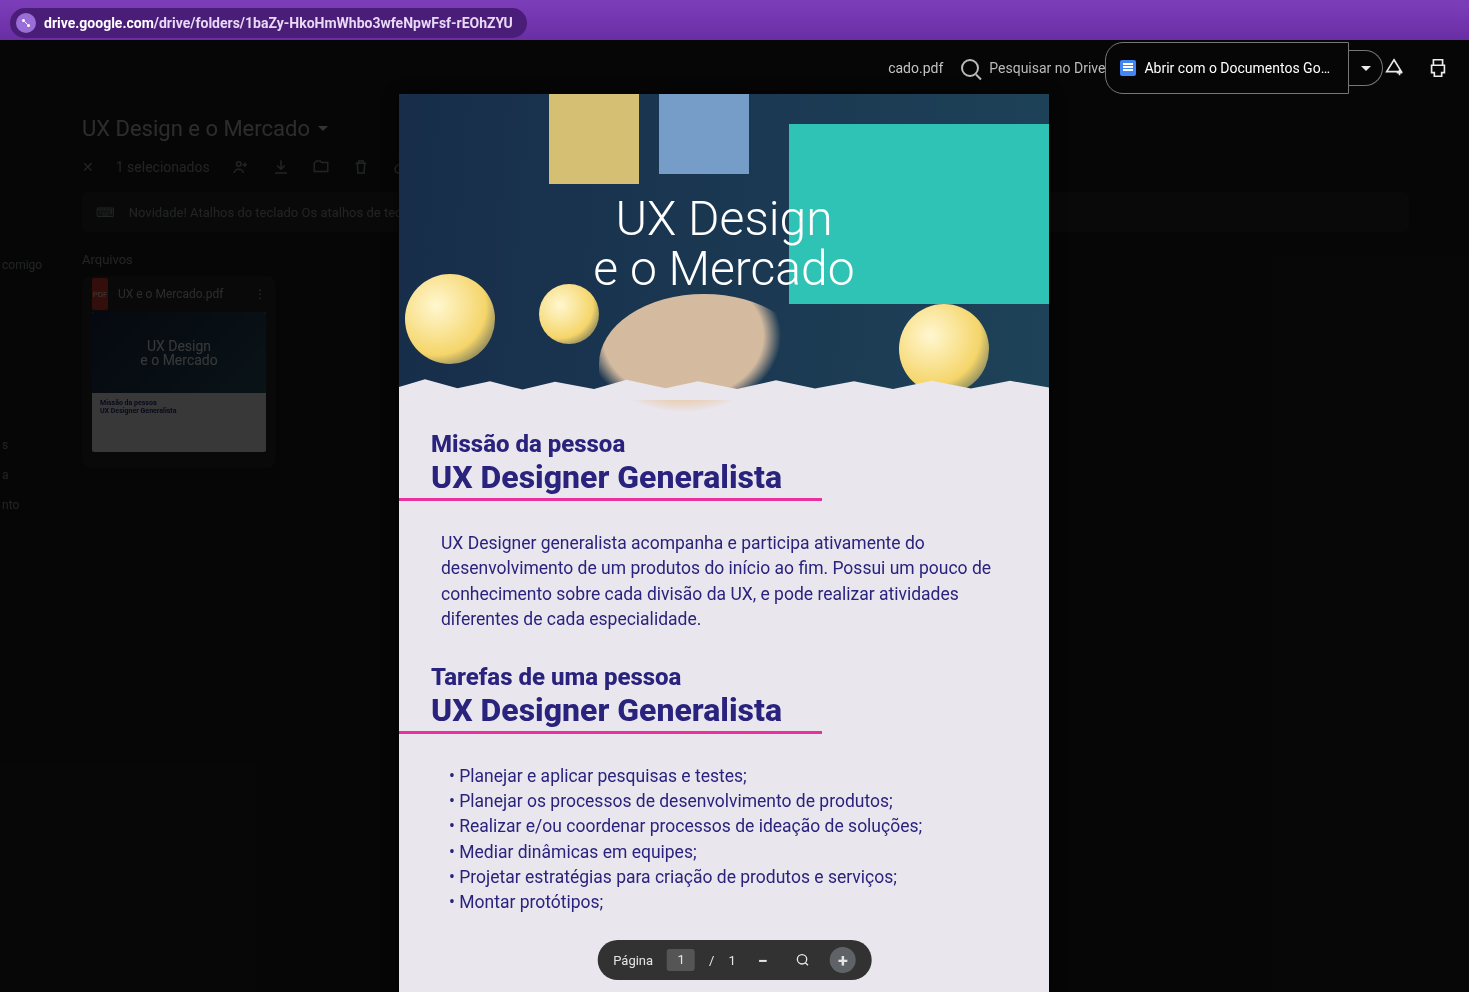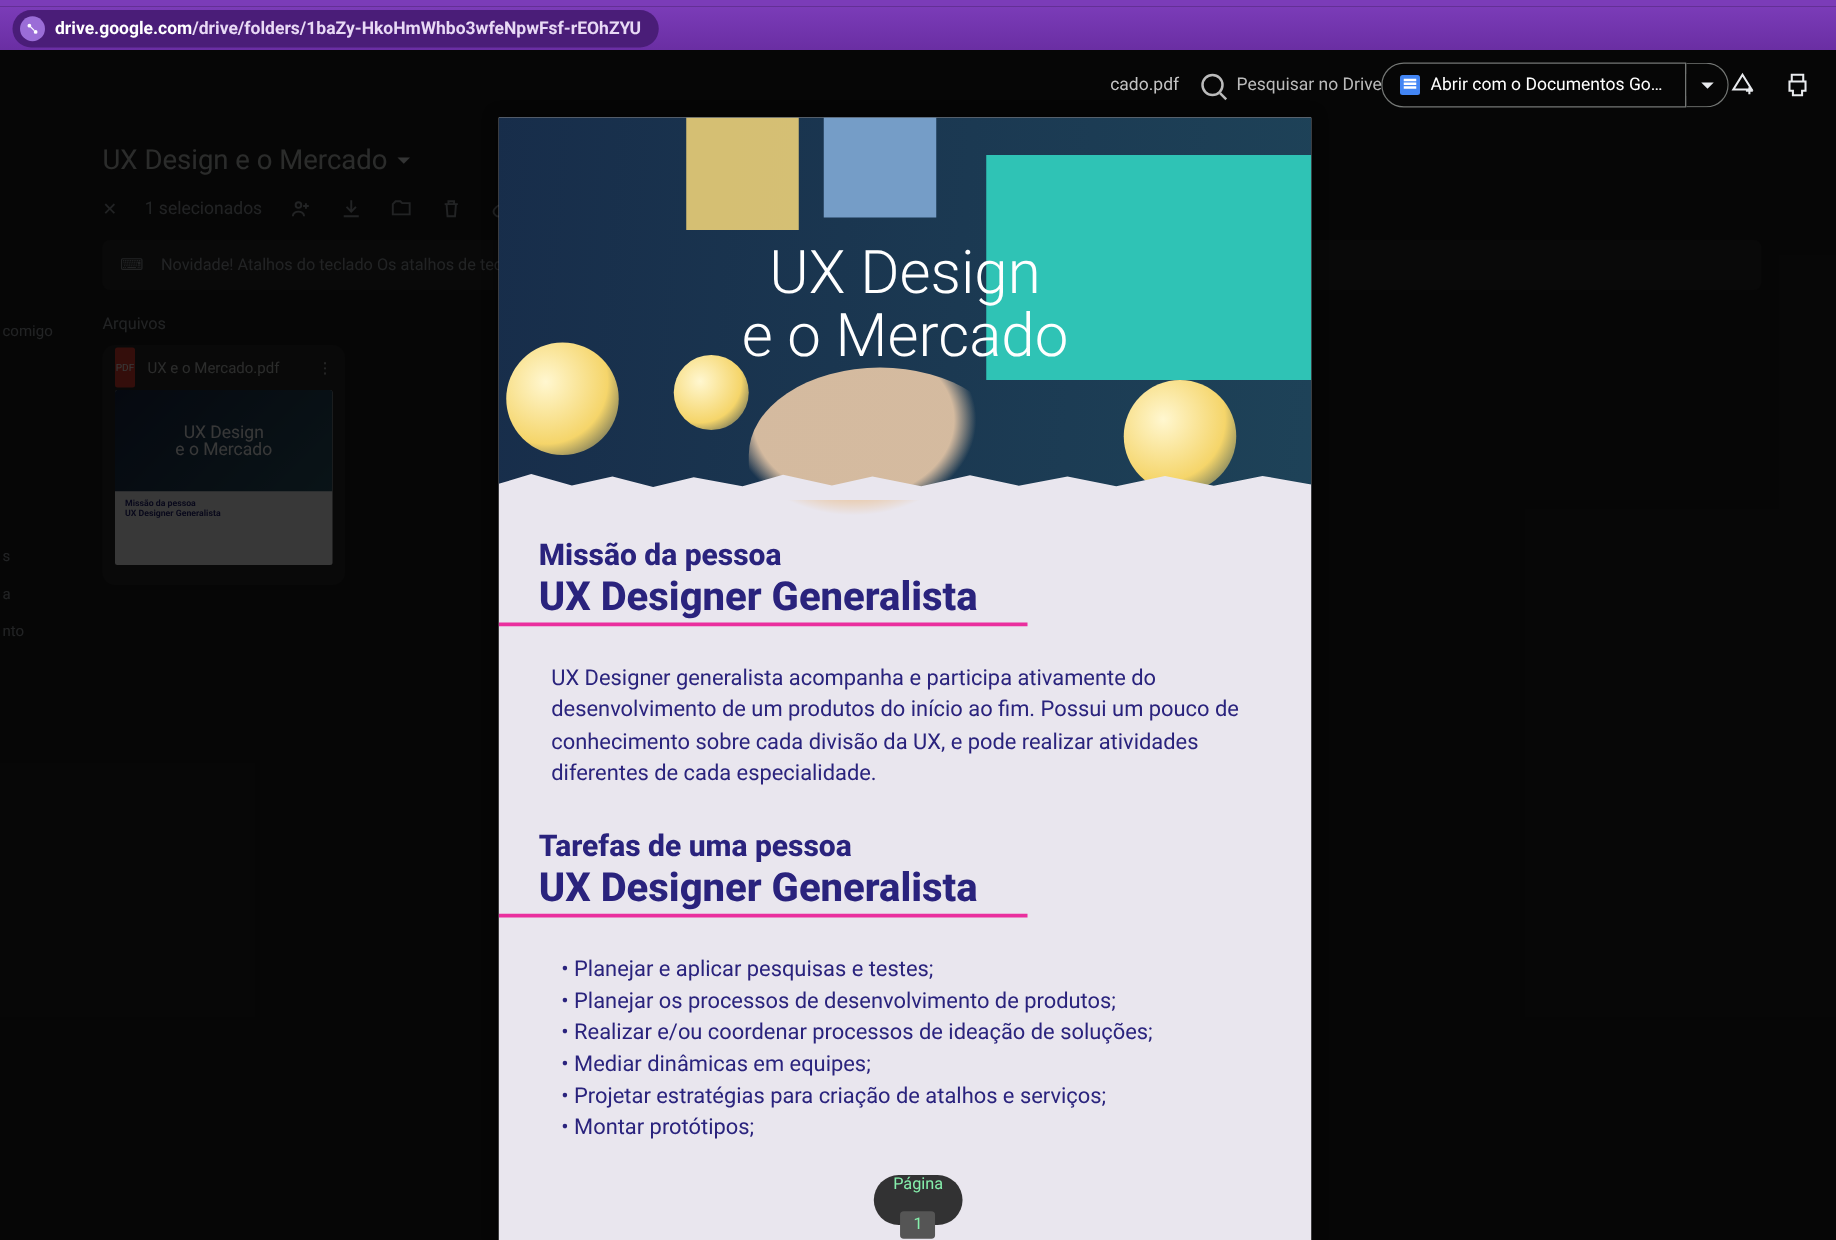--- a/index.html
+++ b/index.html
@@ -31,21 +31,21 @@
 .dimmer { position:absolute; top:40px; left:0; right:0; bottom:0; background:rgba(0,0,0,0.78); }
 
 
 .viewer-bar { position:absolute; top:40px; left:0; right:0; height:56px; display:flex; align-items:center; justify-content:flex-end; padding:0 20px; }
 .viewer-left { display:flex; align-items:center; gap:18px; color:#c4c4c4; }
 .viewer-filename { font-size:14px; color:#c4c4c4; }
 .viewer-search { display:flex; align-items:center; gap:10px; color:#bbb; font-size:14px; }
 .search-ico { width:18px; height:18px; border:2px solid #bbb; border-radius:50%; position:relative; }
 .search-ico::after { content:""; position:absolute; width:7px; height:2px; background:#bbb; bottom:-3px; right:-5px; transform:rotate(45deg); }
 .viewer-center { display:flex; align-items:center; gap:0; }
-.open-btn { height:36px; border:1px solid #747775; border-radius:18px 0 0 18px; padding:0 18px 0 14px; display:flex; align-items:center; gap:8px; color:#fff; font-size:14px; background:transparent; }
+.open-btn { height:52px; border:1px solid #747775; border-radius:18px 0 0 18px; padding:0 18px 0 14px; display:flex; align-items:center; gap:8px; color:#fff; font-size:14px; background:transparent; }
 .open-btn .docs-ico { width:16px; height:16px; background:#4285f4; border-radius:2px; position:relative; }
 .open-btn .docs-ico::before { content:""; position:absolute; left:3px; top:3px; right:3px; height:2px; background:#fff; box-shadow:0 3px 0 #fff,0 6px 0 #fff; }
 .open-caret { height:36px; width:34px; border:1px solid #747775; border-left:none; border-radius:0 18px 18px 0; display:flex; align-items:center; justify-content:center; }
 .caret-down { width:0; height:0; border-left:5px solid transparent; border-right:5px solid transparent; border-top:5px solid #e8eaed; }
 .viewer-right { display:flex; align-items:center; gap:22px; color:#e8eaed; }
 .ico { width:22px; height:22px; display:flex; align-items:center; justify-content:center; }
 
 
 .page { position:absolute; top:94px; left:399px; width:650px; height:898px; background:#e9e6ee; box-shadow:0 0 12px rgba(0,0,0,.6); overflow:hidden; }
 .page .hero { height:300px; background:
@@ -68,21 +68,21 @@
 .hgroup { margin-bottom:30px; }
 .hblue { color:#2a237d; font-weight:800; }
 .h-sup { font-size:24px; }
 .h-main { font-size:32px; border-bottom:3px solid #ea2f9e; display:inline-block; padding-right:40px; padding-bottom:2px; margin-left:-32px; padding-left:32px; }
 .para { color:#2a237d; font-size:17.5px; line-height:1.45; margin:0 0 30px 10px; max-width:560px; }
 .tasks { color:#2a237d; font-size:17.5px; line-height:1.45; margin-left:18px; }
 .tasks li { list-style:none; }
 .tasks li::before { content:"• "; }
 
 
-.page-ctrl { position:absolute; bottom:12px; left:50%; transform:translateX(-50%); height:40px; background:rgba(40,40,40,.95); border-radius:22px; display:flex; align-items:center; gap:14px; padding:0 16px; color:#86efac; font-size:13px;flex-direction:column; }
+.page-ctrl { position:absolute; bottom:12px; left:50%; transform:translateX(-50%); height:40px; background:rgba(40,40,40,.95); border-radius:22px; display:flex; align-items:center; gap:14px; padding:0 16px; color:#e5e5e5; font-size:13px; }
 .page-ctrl .inp { width:28px; height:22px; background:#555; border-radius:3px; text-align:center; line-height:22px; }
 .ctl-ico { width:26px; height:26px; border-radius:50%; display:flex; align-items:center; justify-content:center; font-size:18px; font-weight:700; }
 .ctl-ico.plus { background:#5f6368; }
 
 svg { display:block; }
 </style>
 </head>
 <body>
 
 <div class="chrome">
@@ -216,21 +216,21 @@
     <p class="para">UX Designer generalista acompanha e participa ativamente do desenvolvimento de um produtos do início ao fim. Possui um pouco de conhecimento sobre cada divisão da UX, e pode realizar atividades diferentes de cada especialidade.</p>
     <div class="hgroup">
       <div class="hblue h-sup">Tarefas de uma pessoa</div>
       <div class="hblue h-main">UX Designer Generalista</div>
     </div>
     <ul class="tasks">
       <li>Planejar e aplicar pesquisas e testes;</li>
       <li>Planejar os processos de desenvolvimento de produtos;</li>
       <li>Realizar e/ou coordenar processos de ideação de soluções;</li>
       <li>Mediar dinâmicas em equipes;</li>
-      <li>Projetar estratégias para criação de atalhos e serviços;</li>
+      <li>Projetar estratégias para criação de produtos e serviços;</li>
       <li>Montar protótipos;</li>
     </ul>
   </div>
 </div>
 
 <div class="page-ctrl">
   <span>Página</span>
   <span class="inp">1</span>
   <span>/</span>
   <span>1</span>

